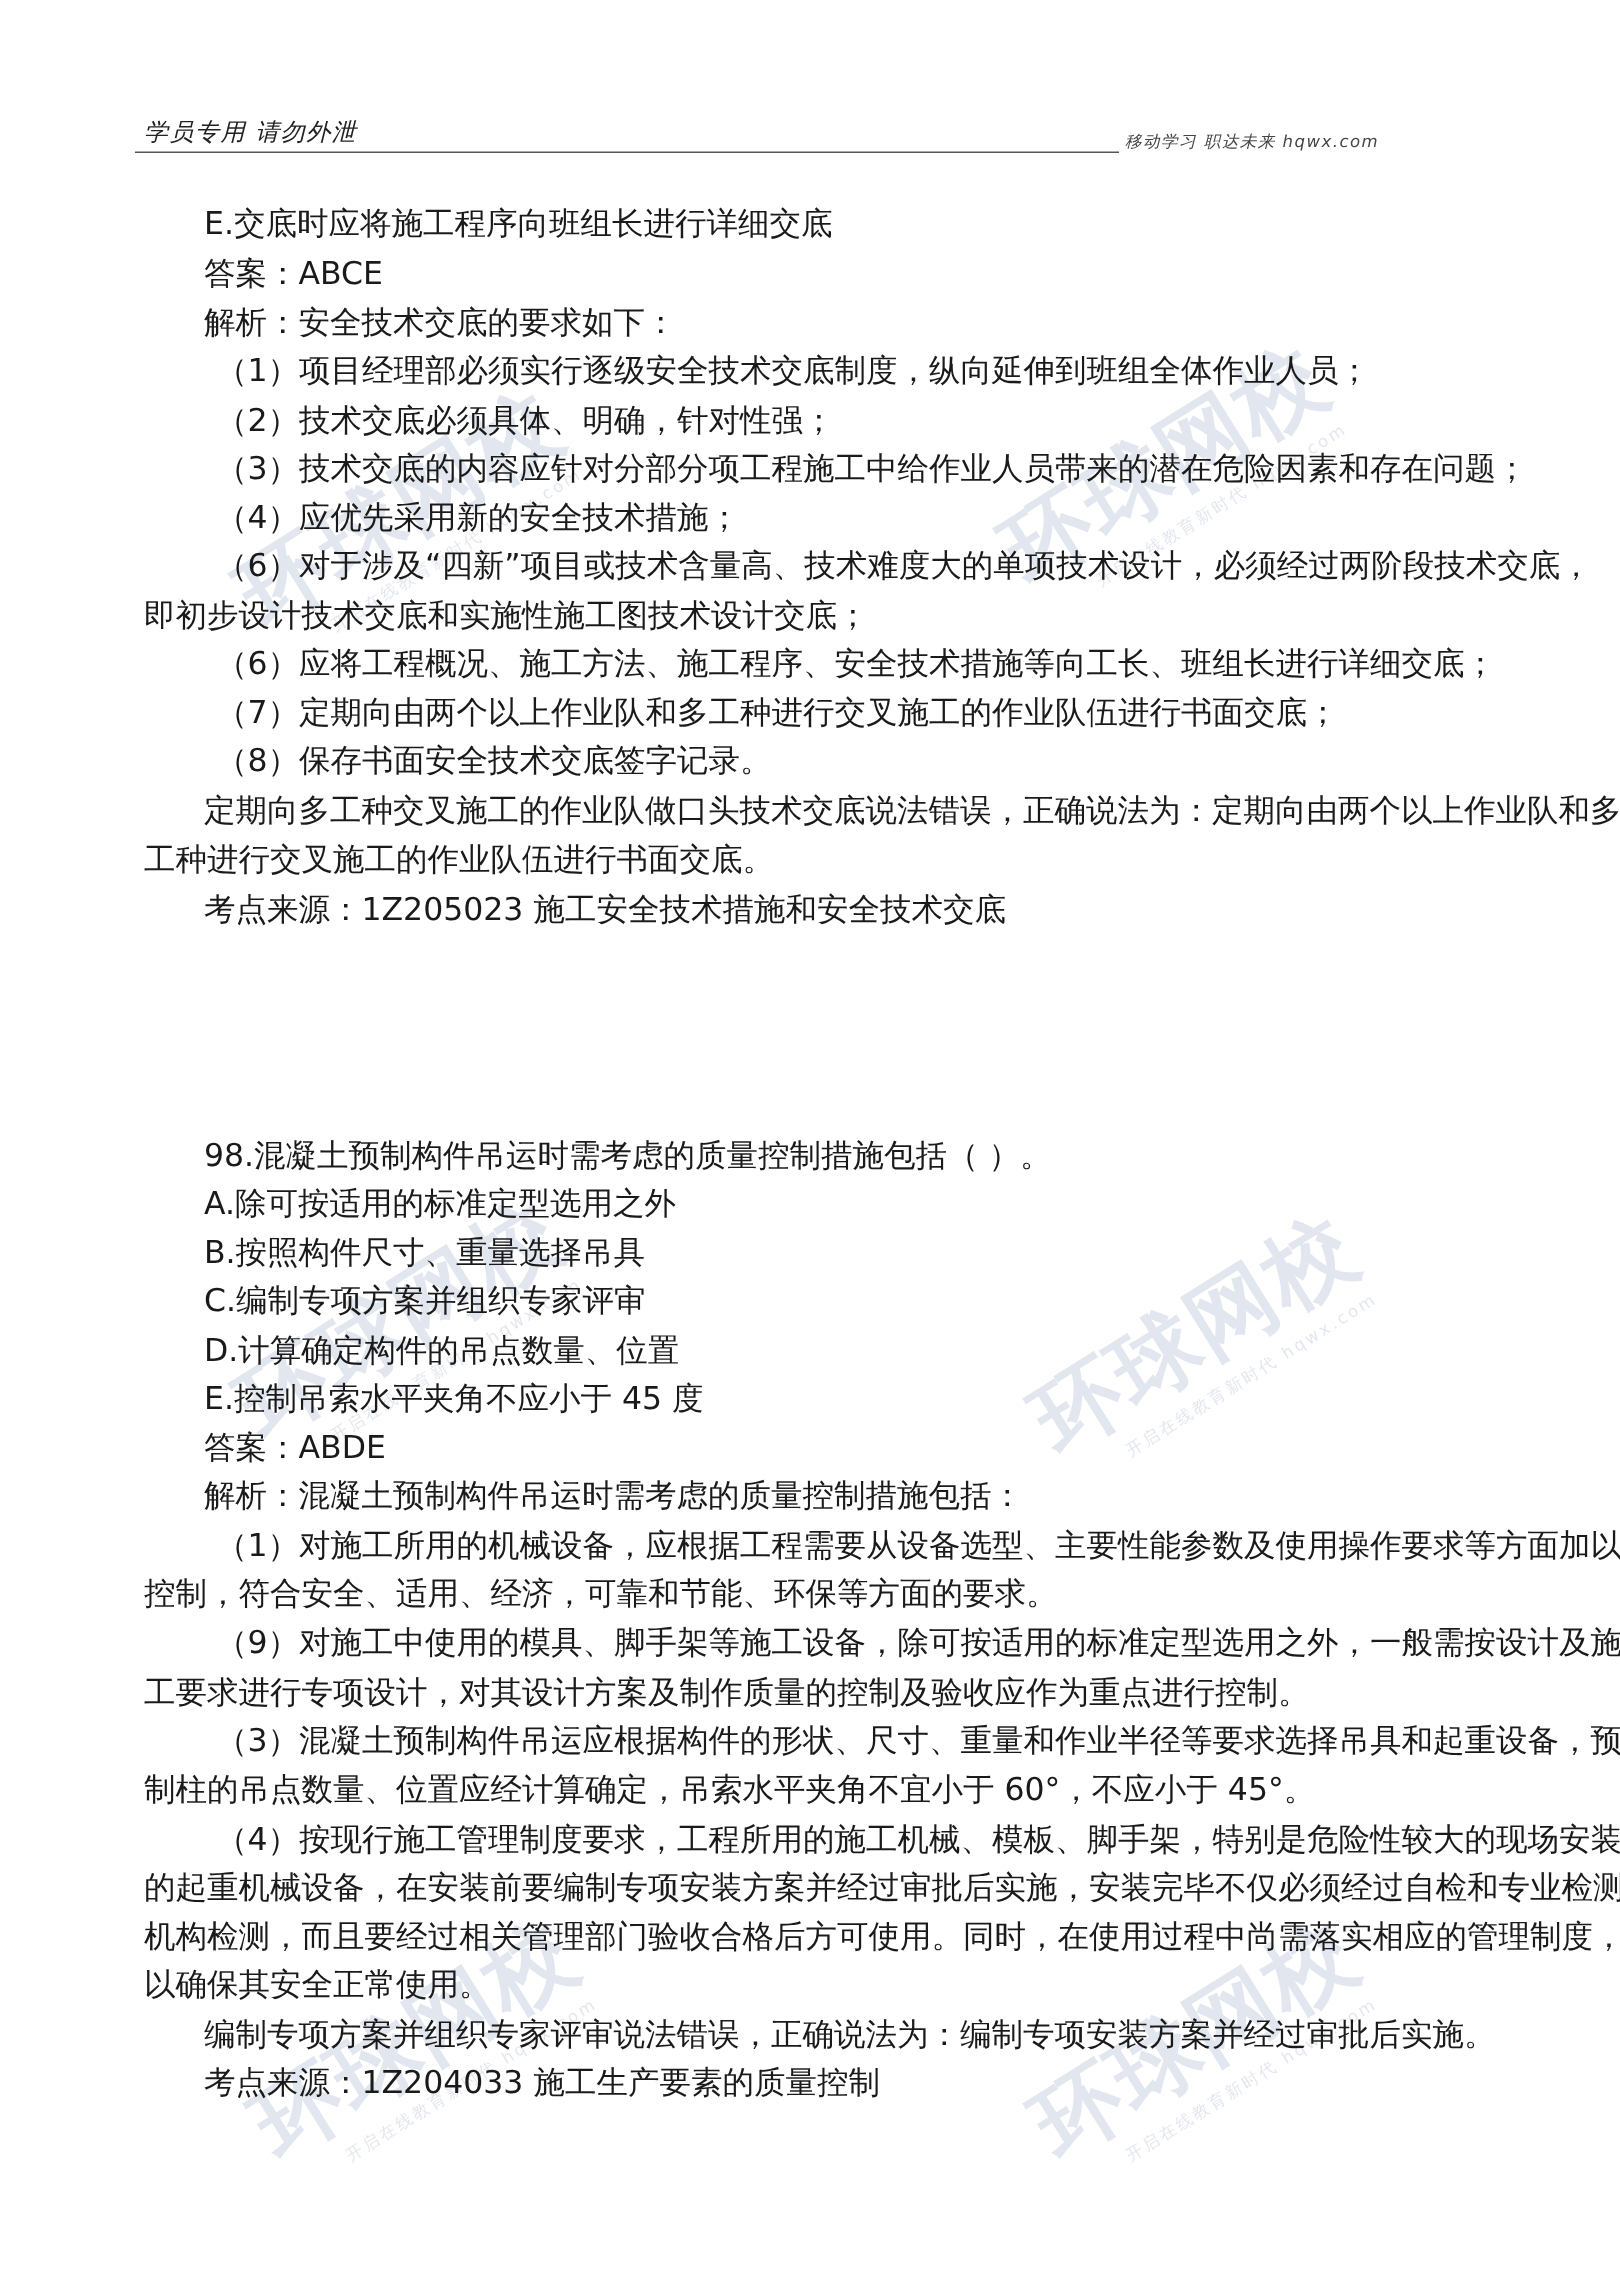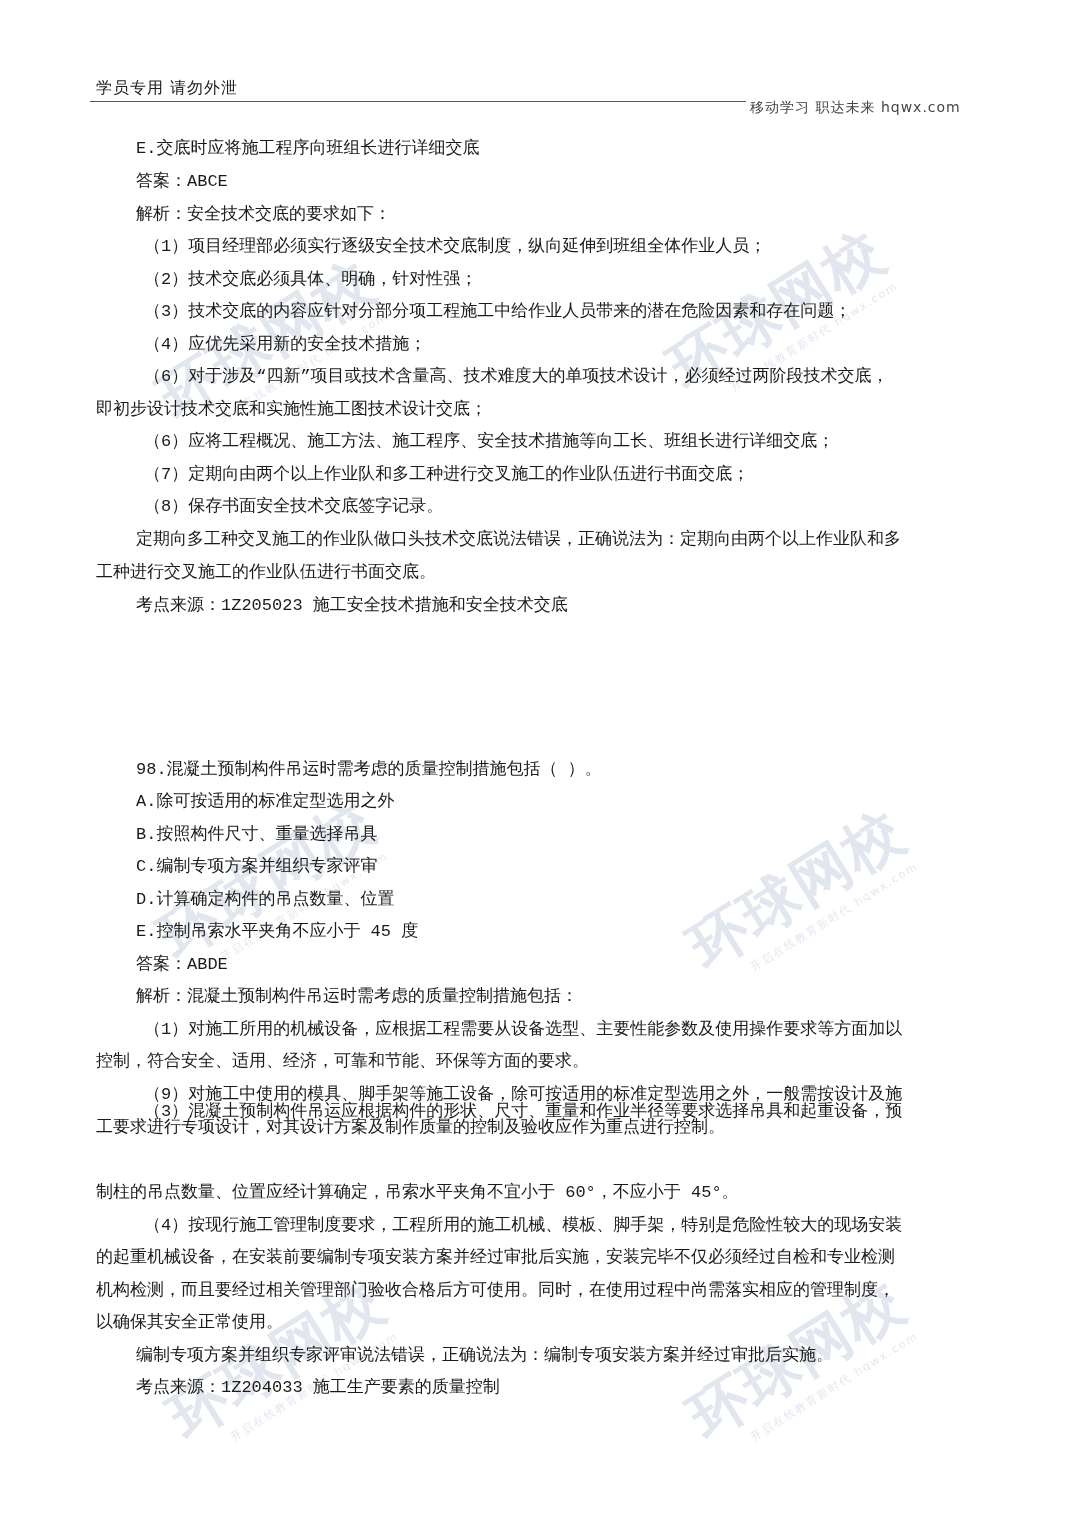--- a/index.html
+++ b/index.html
@@ -1,20 +1,20 @@
 <!DOCTYPE html>
 <html><head>
 <meta charset="utf-8">
 <style>
   html, body { margin: 0; padding: 0; }
   body {
     width: 1080px; height: 1527px; background: #ffffff; position: relative; overflow: hidden;
     font-family: "DejaVu Sans", "Liberation Sans", sans-serif; color: #1a1a1a;
   }
-  .header { position: absolute; left: 0; top: 0; width: 868px; height: 120px; }
+  .header { position: absolute; left: 0; top: 0; width: 868px; height: 120px; font-style: italic; }
   .header-left {
     position: absolute; left: 96px; top: 78px; font-size: 16px; color: #222; letter-spacing: 1px;
   }
   .header-rule {
     position: absolute; left: 90px; top: 101px; width: 656px; height: 1px; background: #555;
   }
   .logo { position: absolute; left: 748px; top: 50px; width: 200px; height: 70px; }
   .logo-main {
     position: absolute; left: 0; top: 0; font-size: 38px; line-height: 44px; color: #1f2f4a;
     letter-spacing: 2px; font-weight: bold; white-space: nowrap;
@@ -22,26 +22,26 @@
   .logo-play {
     display: inline-block; width: 26px; height: 26px; border: 4px solid #1f2f4a; border-radius: 50%;
     border-right-color: transparent; vertical-align: middle; position: relative; margin: 0 1px 4px 1px;
     box-sizing: border-box;
   }
   .logo-play::after {
     content: ""; position: absolute; left: 6px; top: 3px; border-left: 9px solid #d9302c;
     border-top: 6px solid transparent; border-bottom: 6px solid transparent;
   }
   .logo-sub {
-    position: absolute; left: 2px; top: 49px; font-size: 14px; color: #444; letter-spacing: 1px; white-space: nowrap;
+    position: absolute; left: 2px; top: 37px; font-size: 11px; color: #444; letter-spacing: 1px; white-space: nowrap;
   }
 
   .content { position: absolute; left: 0; top: 0; width: 1080px; }
   .line {
-    position: absolute; font-size: 17px; line-height: 22px; white-space: nowrap; color: #1a1a1a; font-family: Liberation Mono, monospace;
+    position: absolute; font-size: 21px; line-height: 22px; white-space: nowrap; color: #1a1a1a;
   }
   .ind1 { left: 136px; }
   .ind2 { left: 144px; }
   .ind0 { left: 96px; }
 
   .wm {
     position: absolute; color: rgba(150,165,195,0.28); font-size: 58px; font-weight: bold;
     transform: rotate(-32deg); white-space: nowrap; letter-spacing: 2px; pointer-events: none;
   }
   .wm-sub {
@@ -107,21 +107,21 @@
   <div class="line ind1" style="top:824px;">B.按照构件尺寸、重量选择吊具</div>
   <div class="line ind1" style="top:856px;">C.编制专项方案并组织专家评审</div>
   <div class="line ind1" style="top:889px;">D.计算确定构件的吊点数量、位置</div>
   <div class="line ind1" style="top:921px;">E.控制吊索水平夹角不应小于 45 度</div>
   <div class="line ind1" style="top:954px;">答案：ABDE</div>
   <div class="line ind1" style="top:986px;">解析：混凝土预制构件吊运时需考虑的质量控制措施包括：</div>
   <div class="line ind2" style="top:1019px;">（1）对施工所用的机械设备，应根据工程需要从设备选型、主要性能参数及使用操作要求等方面加以</div>
   <div class="line ind0" style="top:1051px;">控制，符合安全、适用、经济，可靠和节能、环保等方面的要求。</div>
   <div class="line ind2" style="top:1084px;">（9）对施工中使用的模具、脚手架等施工设备，除可按适用的标准定型选用之外，一般需按设计及施</div>
   <div class="line ind0" style="top:1117px;">工要求进行专项设计，对其设计方案及制作质量的控制及验收应作为重点进行控制。</div>
-  <div class="line ind2" style="top:1101px;text-align:right;">（3）混凝土预制构件吊运应根据构件的形状、尺寸、重量和作业半径等要求选择吊具和起重设备，预</div>
+  <div class="line ind2" style="top:1149px;text-align:right;">（3）混凝土预制构件吊运应根据构件的形状、尺寸、重量和作业半径等要求选择吊具和起重设备，预</div>
   <div class="line ind0" style="top:1182px;">制柱的吊点数量、位置应经计算确定，吊索水平夹角不宜小于 60°，不应小于 45°。</div>
   <div class="line ind2" style="top:1215px;">（4）按现行施工管理制度要求，工程所用的施工机械、模板、脚手架，特别是危险性较大的现场安装</div>
   <div class="line ind0" style="top:1247px;">的起重机械设备，在安装前要编制专项安装方案并经过审批后实施，安装完毕不仅必须经过自检和专业检测</div>
   <div class="line ind0" style="top:1280px;">机构检测，而且要经过相关管理部门验收合格后方可使用。同时，在使用过程中尚需落实相应的管理制度，</div>
   <div class="line ind0" style="top:1312px;">以确保其安全正常使用。</div>
   <div class="line ind1" style="top:1345px;">编制专项方案并组织专家评审说法错误，正确说法为：编制专项安装方案并经过审批后实施。</div>
   <div class="line ind1" style="top:1377px;">考点来源：1Z204033 施工生产要素的质量控制</div>
 </div>
 
 </body></html>

